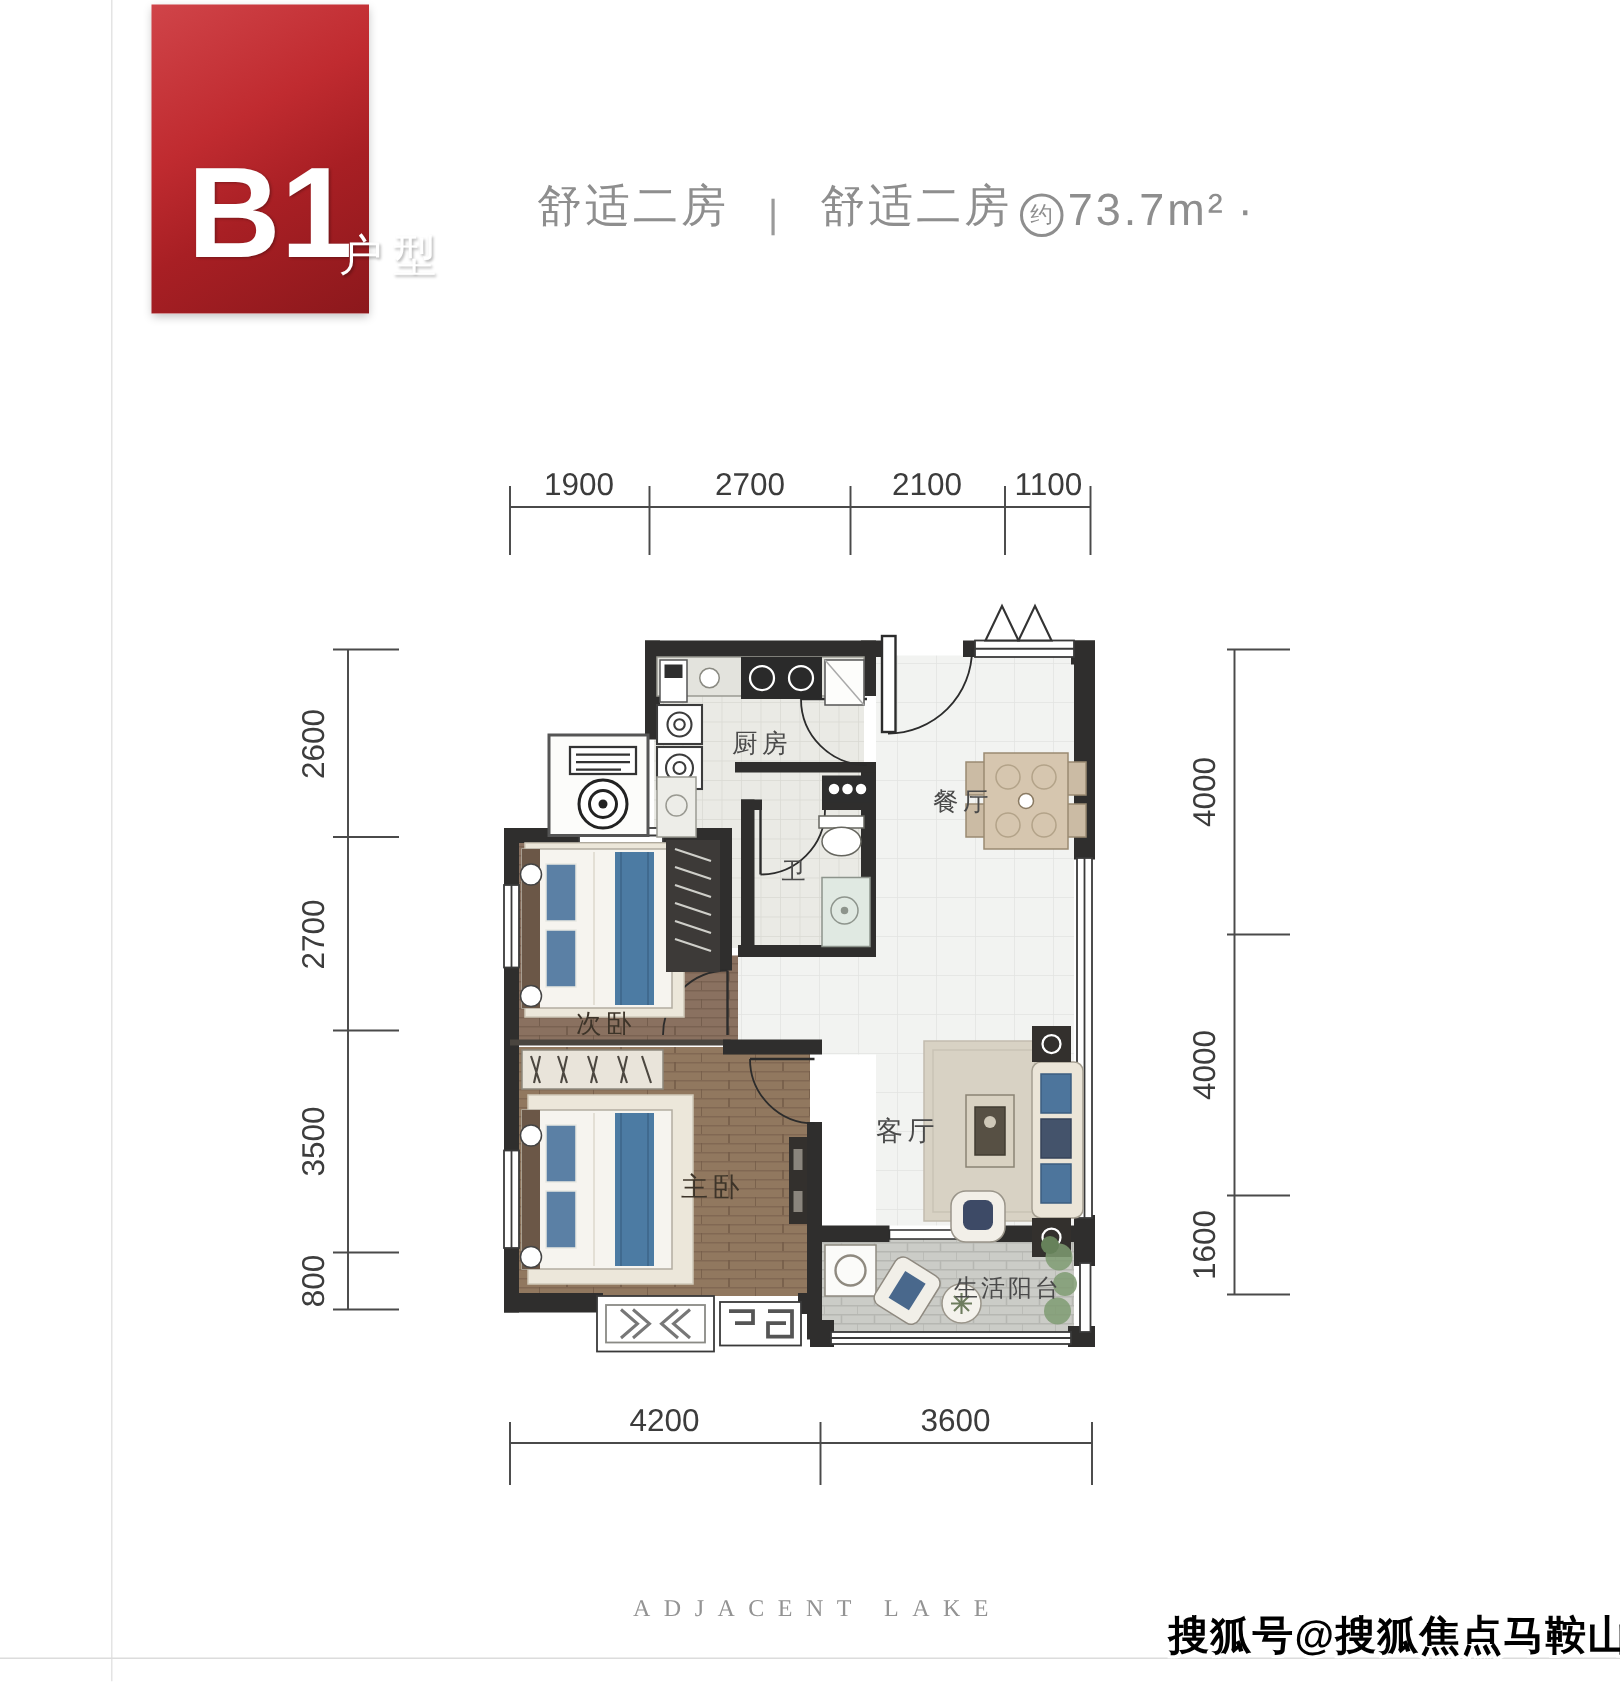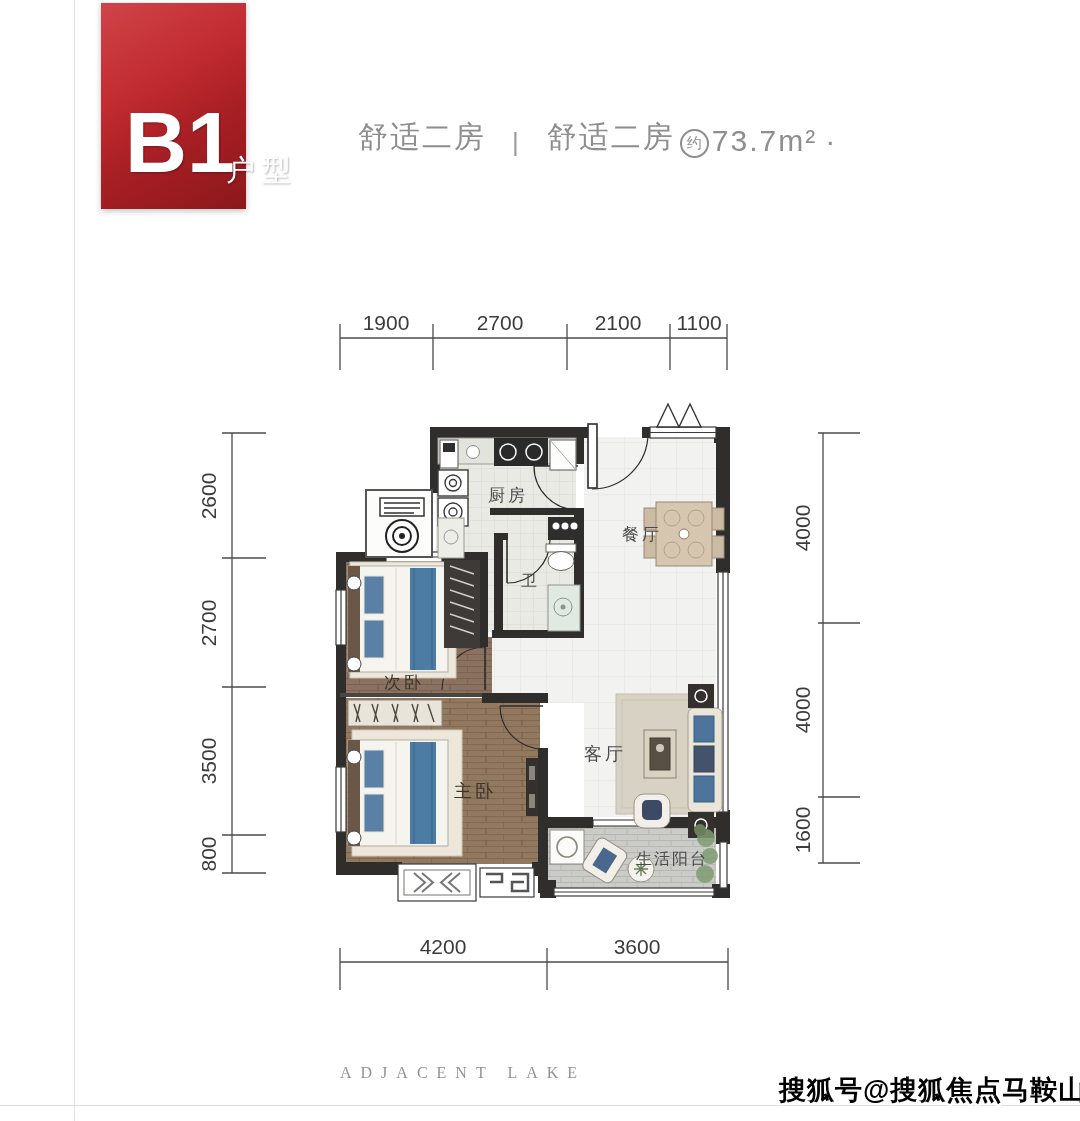--- a/index.html
+++ b/index.html
@@ -16,21 +16,21 @@
   .badge .suffix{position:absolute;left:102px;top:148px;font-size:29px;letter-spacing:7px;
                  text-shadow:1px 1px 2px rgba(0,0,0,.3);white-space:nowrap;margin-left:23px;}
 
   .header{position:absolute;left:358px;top:118px;height:40px;display:flex;align-items:flex-end;
           color:#8e8e8e;font-size:30px;letter-spacing:2px;white-space:nowrap;}
   .header .sep{margin:0 26px;font-size:26px;color:#9a9a9a;}
   .header .circ{display:inline-flex;align-items:center;justify-content:center;width:25px;height:25px;
           border:2px solid #8e8e8e;border-radius:50%;font-size:15px;letter-spacing:0;margin:0 3px 0 5px;}
   .header .dot{margin:0 8px;}
 
-  .brand{position:absolute;left:340px;top:1064px;width:410px;
+  .brand{position:absolute;left:340px;top:1064px;width:410px;text-align:center;
          font-family:"Liberation Serif","DejaVu Serif",serif;font-size:16px;letter-spacing:9px;
          color:#939393;}
   .watermark{position:absolute;left:779px;top:1072px;font-size:27px;font-weight:bold;color:#000;
          letter-spacing:1px;white-space:nowrap;
          text-shadow:-2px -2px 0 #fff,2px -2px 0 #fff,-2px 2px 0 #fff,2px 2px 0 #fff,
                      -2px 0 0 #fff,2px 0 0 #fff,0 -2px 0 #fff,0 2px 0 #fff;}
   svg text{font-family:"Liberation Sans","DejaVu Sans",sans-serif;}
 </style>
 </head>
 <body>

